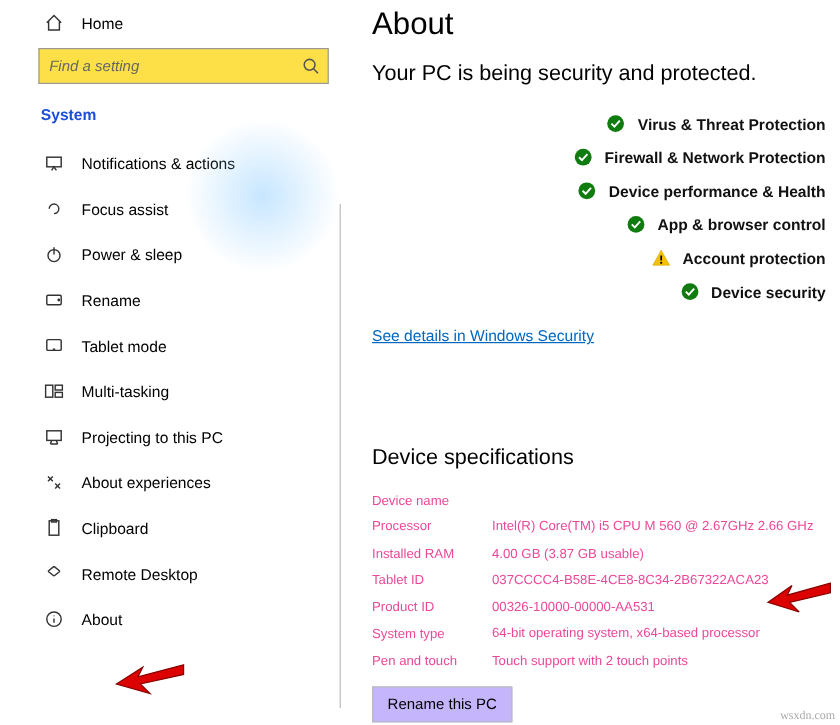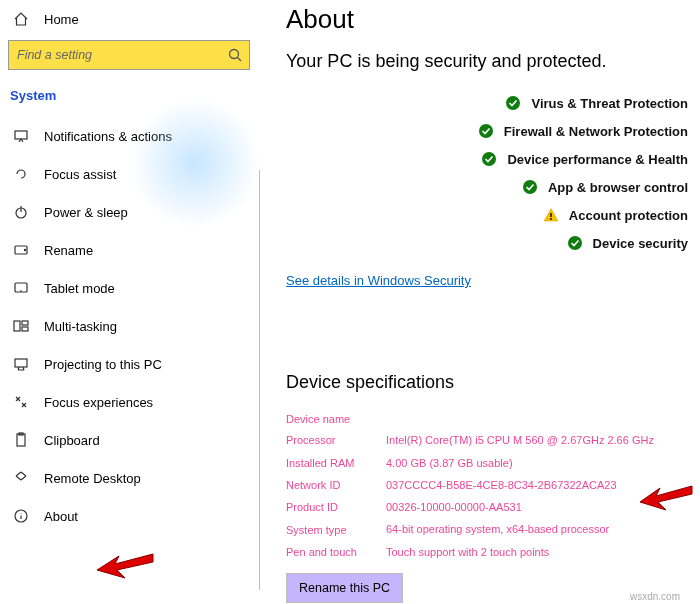--- a/index.html
+++ b/index.html
@@ -1,18 +1,18 @@
 <!DOCTYPE html>
 <html><head>
 <meta charset="utf-8">
 <style>
 * { box-sizing: border-box; margin: 0; padding: 0; font-family: "Segoe UI", Arial, sans-serif; }
 body { width: 700px; height: 604px; background: #fff; position: relative; overflow: hidden; }
 .layout { display: flex; height: 100%; }
-.sidebar { width: 260px; padding: 4px 0 0 0; position: relative; }
+.sidebar { width: 260px; padding: 4px 0 0 0; position: relative; margin-left: 24px; }
 .home-row { display: flex; align-items: center; padding: 6px 8px 10px 12px; font-size: 13px; }
 .home-row .ico { width: 18px; height: 18px; margin-right: 14px; display: flex; align-items: center; justify-content: center; }
 .search-wrap { margin: 2px 10px 12px 8px; position: relative; }
 .search-input { width: 100%; height: 30px; border: 1px solid #999; padding: 0 30px 0 8px; font-size: 12.5px; font-style: italic; color: #666; background: #fde047; }
 .search-input::placeholder { font-style: italic; color: #666; }
 .search-icon { position: absolute; right: 8px; top: 50%; transform: translateY(-50%); width: 14px; height: 14px; }
 .cat-header { font-weight: 600; font-size: 13px; padding: 6px 0 14px 10px; color: #1d4ed8; }
 .nav-item { display: flex; align-items: center; height: 38px; padding-left: 12px; font-size: 13px; color: #000; }
 .nav-item .ico { width: 18px; height: 18px; margin-right: 14px; display: flex; align-items: center; justify-content: center; color: #333; }
 .vdiv { position: absolute; right: 0; top: 170px; width: 1px; height: 420px; background: #bbb; }
@@ -24,21 +24,21 @@
 .status-item { display: flex; align-items: center; font-size: 13px; font-weight: 600; color: #111; padding: 6px 0; justify-content: flex-end; }
 .status-item .badge { width: 16px; height: 16px; margin-right: 10px; display: flex; align-items: center; justify-content: center; }
 .link { color: #0067c0; font-size: 13px; margin-bottom: 84px; display: inline-block; }
 .h3 { font-size: 18px; font-weight: 400; margin-bottom: 16px; }
 .spec-row { display: flex; font-size: 11px; color: #ec4899; padding: 4px 0; align-items: center; }
 .spec-label { width: 100px; flex-shrink: 0; }
 .spec-val { flex: 1; line-height: 1.3; }
 .rename-btn { margin-top: 10px; padding: 7px 12px; font-size: 12.5px; border: 1px solid #bbb; background: #c4b5fd; cursor: pointer; }
 .arrow { position: absolute; }
 .arrow svg { display: block; }
-.watermark { position: absolute; right: 20px; bottom: 2px; font-size: 10px; color: #aaa; }
+.watermark { position: absolute; right: 4px; bottom: 2px; font-size: 10px; color: #aaa; font-family: Liberation Serif, serif; }
 </style>
 </head>
 <body>
 
 <div class="layout">
   <div class="sidebar">
     <div class="glow"></div>
 
     <div class="home-row">
       <span class="ico">
@@ -123,21 +123,21 @@
           </svg>
         </span>
       <span>Projecting to this PC</span>
     </div>
     <div class="nav-item">
       <span class="ico">
           <svg width="16" height="16" viewBox="0 0 16 16" fill="none" stroke="#333" stroke-width="1.2">
             <path d="M3 3 L7 7 M3 7 L7 3 M9 9 L13 13 M9 13 L13 9"></path>
           </svg>
         </span>
-      <span>Focus experiences</span>
+      <span>About experiences</span>
     </div>
     <div class="nav-item">
       <span class="ico">
           <svg width="16" height="16" viewBox="0 0 16 16" fill="none" stroke="#333" stroke-width="1.2">
             <rect x="4" y="2" width="8" height="12"></rect>
             <rect x="6" y="1" width="4" height="2"></rect>
           </svg>
         </span>
       <span>Clipboard</span>
     </div>
@@ -235,21 +235,21 @@
       </div>
     <div class="spec-row">
         <div class="spec-label">Processor</div>
         <div class="spec-val">Intel(R) Core(TM) i5 CPU       M 560  @ 2.67GHz   2.66 GHz</div>
       </div>
     <div class="spec-row">
         <div class="spec-label">Installed RAM</div>
         <div class="spec-val">4.00 GB (3.87 GB usable)</div>
       </div>
     <div class="spec-row">
-        <div class="spec-label">Network ID</div>
+        <div class="spec-label">Tablet ID</div>
         <div class="spec-val">037CCCC4-B58E-4CE8-8C34-2B67322ACA23</div>
       </div>
     <div class="spec-row">
         <div class="spec-label">Product ID</div>
         <div class="spec-val">00326-10000-00000-AA531</div>
       </div>
     <div class="spec-row">
         <div class="spec-label">System type</div>
         <div class="spec-val">64-bit operating system, x64-based processor</div>
       </div>

